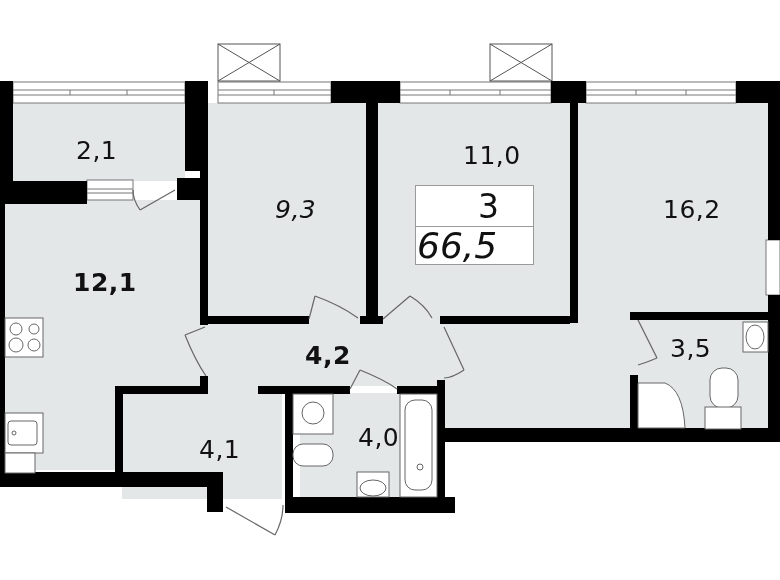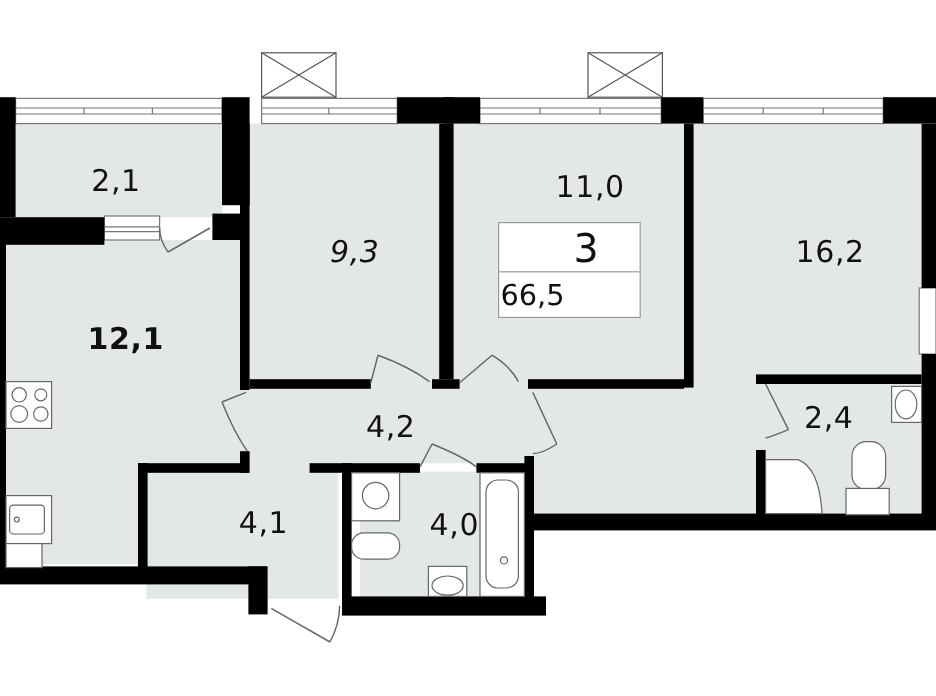--- a/index.html
+++ b/index.html
@@ -1,21 +1,21 @@
 <!DOCTYPE html>
 <html><head>
   <meta charset="utf-8">
   <style>
     html, body { margin: 0; padding: 0; background: #ffffff; }
     body { width: 780px; height: 580px; position: relative; overflow: hidden; font-family: "DejaVu Sans", sans-serif; }
     #plan { position: absolute; left: 0; top: 0; width: 780px; height: 580px; }
     .label { position: absolute; font-size: 25px; color: #111; line-height: 1; white-space: nowrap; letter-spacing: 0.5px; }
     .summary { position: absolute; left: 415px; top: 185px; width: 119px; height: 80px; background: #fff; border: 1px solid #9a9a9a; box-sizing: border-box; }
     .summary .rooms { position: absolute; left: 0; top: 0; width: 100%; height: 41px; border-bottom: 1px solid #9a9a9a; font-size: 33px; line-height: 41px; text-align: right; box-sizing: border-box; padding-right: 34px; color: #111; }
-    .summary .area { position: absolute; left: 1px; top: 43px; font-size: 24px; line-height: 34px; color: #111; }
+    .summary .area { position: absolute; left: 1px; top: 43px; font-size: 36px; line-height: 34px; color: #111; font-style: italic; }
   </style>
 </head>
 <body>
 
 <svg id="plan" viewBox="0 0 780 580" xmlns="http://www.w3.org/2000/svg">
 
   <g fill="#e4e7e8">
     <rect x="13" y="103" width="172" height="78"></rect>
     <rect x="5" y="200" width="195" height="270"></rect>
     <rect x="208" y="103" width="162" height="213"></rect>
@@ -145,21 +145,21 @@
     <rect x="710" y="368" width="28" height="40" rx="12"></rect>
     <rect x="705" y="407" width="36" height="22"></rect>
   </g>
 </svg>
 
 <div class="label" style="left:76px;top:110px;margin-top:28px;">2,1</div>
 <div class="label" style="left:73px;top:270px;font-weight:bold;">12,1</div>
 <div class="label" style="left:275px;top:197px;font-style:italic;">9,3</div>
 <div class="label" style="left:463px;top:112px;margin-top:31px;">11,0</div>
 <div class="label" style="left:663px;top:197px;">16,2</div>
-<div class="label" style="left:305px;top:343px;">4,2</div>
-<div class="label" style="left:199px;top:423px;">4,1</div>
+<div class="label" style="left:305px;top:343px;font-weight:bold;">4,2</div>
+<div class="label" style="left:199px;top:437px;">4,1</div>
 <div class="label" style="left:358px;top:425px;">4,0</div>
-<div class="label" style="left:670px;top:336px;">2,4</div>
+<div class="label" style="left:670px;top:336px;">3,5</div>
 
 <div class="summary">
   <div class="rooms">3</div>
   <div class="area">66,5</div>
 </div>
 
 </body></html>

